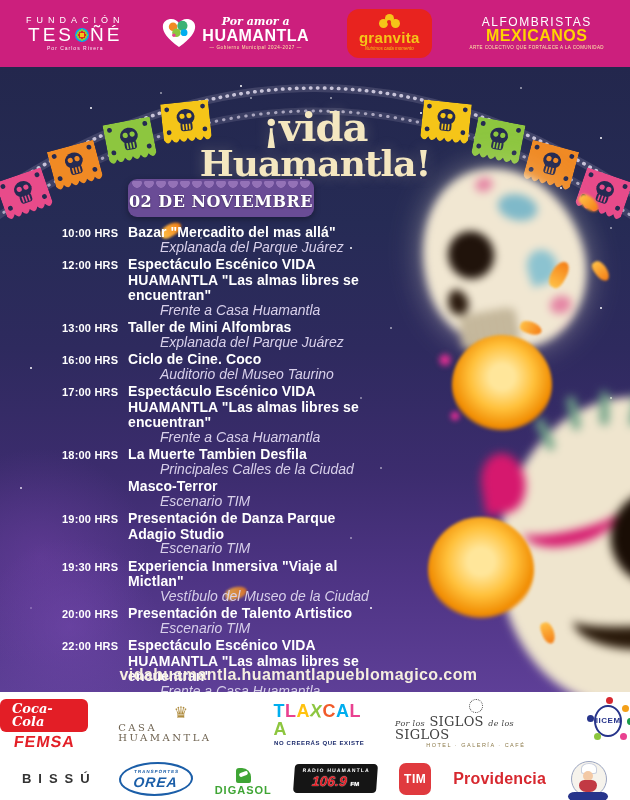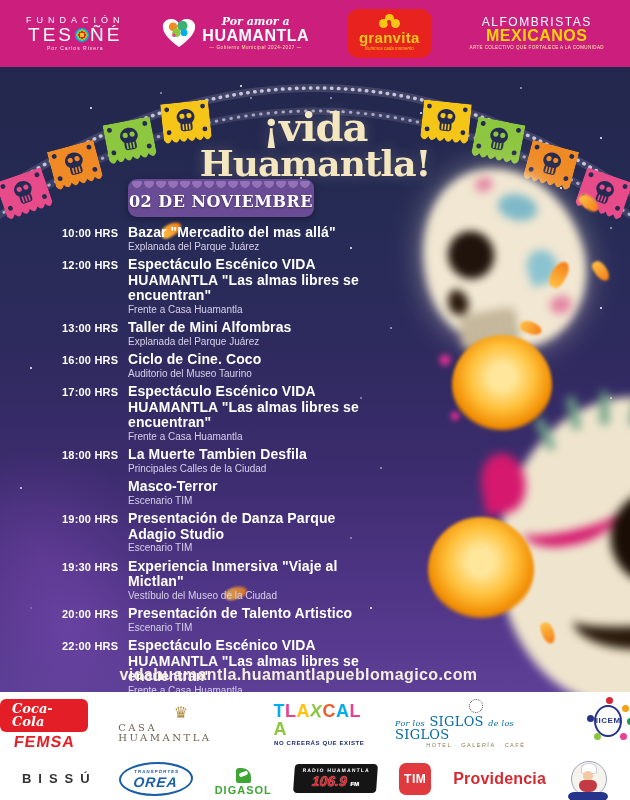--- a/index.html
+++ b/index.html
@@ -60,21 +60,21 @@
   .dateb::before{content:"";position:absolute;left:3px;right:3px;top:2px;height:11px;opacity:.85;
     background-image:radial-gradient(circle at 6px 2px,#9B79BD 4.5px,transparent 5px);background-size:12px 11px;background-repeat:repeat-x;}
   .dateb .dtxt{font-family:"DejaVu Serif",serif;font-weight:bold;font-size:16px;letter-spacing:.5px;
     color:#fff;margin-bottom:6px;text-shadow:0 1px 2px rgba(0,0,0,.4);}
 
   .sched{position:absolute;left:62px;top:158px;width:320px;z-index:10;color:#fff;}
   .srow{display:flex;gap:8px;margin-bottom:5px;}
   .stime{width:58px;flex:none;font-size:11px;font-weight:800;letter-spacing:.2px;padding-top:2px;}
   .sbody{width:252px;}
   .stitle{font-size:14px;font-weight:800;line-height:15.5px;letter-spacing:.1px;}
-  .svenue{font-size:10px;color:#D8D0EA;line-height:10.5px;margin-top:1px;}
+  .svenue{font-size:14px;font-style:italic;color:#D8D0EA;line-height:10.5px;margin-top:1px;margin-left:32px;}
 
   .urlbar{position:absolute;left:16px;bottom:8px;width:565px;text-align:center;z-index:12;
     color:#F6EFE0;font-weight:800;font-size:16px;letter-spacing:.4px;}
 
   
   .skullA{position:absolute;left:408px;top:92px;width:210px;height:230px;transform:rotate(-18deg);filter:blur(4px);z-index:5;}
   .skullA .head{position:absolute;left:20px;top:5px;width:160px;height:185px;background:#F1E7D2;
     border-radius:48% 52% 46% 54%/55% 55% 45% 45%;box-shadow:0 0 30px rgba(241,231,210,.5);}
   .skullA .eye{position:absolute;left:48px;top:60px;width:46px;height:48px;background:#20130B;border-radius:50%;}
   .skullA .nose{position:absolute;left:34px;top:112px;width:20px;height:26px;background:#2A1A0E;border-radius:50% 50% 50% 50%/60% 60% 40% 40%;}
@@ -117,21 +117,21 @@
     font-family:"DejaVu Serif",serif;font-style:italic;font-weight:bold;font-size:13px;}
   .femsaTxt{color:#E31E26;font-weight:800;font-size:16px;letter-spacing:1px;transform:skewX(-8deg);margin-top:2px;}
   .crown{color:#AF8C3F;font-size:16px;margin-bottom:2px;}
   .casaTxt{font-family:"DejaVu Serif",serif;font-size:10px;letter-spacing:2.5px;color:#6E6250;}
   .tlax{font-weight:800;font-size:18px;letter-spacing:.5px;}
   .tlax span{display:inline-block;}
   .tl0{color:#00AEEF;}.tl1{color:#E94190;}.tl2{color:#FFC20E;}.tl3{color:#8DC63F;transform:rotate(8deg);}
   .tl4{color:#F15A29;}.tl5{color:#00AEEF;}.tl6{color:#E94190;}.tl7{color:#8DC63F;}
   .tlaxSub{font-size:6px;font-weight:800;color:#1B2A6B;letter-spacing:.6px;margin-top:2px;}
   .sigDot{width:12px;height:12px;border:1.5px dotted #444;border-radius:50%;margin-bottom:2px;}
-  .sigLine{font-family:"DejaVu Serif",serif;color:#0369a1;font-size:13px;letter-spacing:.3px;}
+  .sigLine{font-family:"DejaVu Serif",serif;color:#404040;font-size:13px;letter-spacing:.3px;}
   .sigLine i{font-size:8px;}
   .sigSub{font-size:5.5px;letter-spacing:1.5px;color:#8C7A4A;margin-top:2px;}
   .iicem{position:relative;width:48px;height:48px;}
   .iicem .ring{position:absolute;inset:8px;border:2px solid #27348B;border-radius:50%;
     display:flex;align-items:center;justify-content:center;font-size:8px;font-weight:800;color:#27348B;letter-spacing:.5px;}
   .iicem i{position:absolute;width:7px;height:7px;border-radius:50%;}
   .iicem i:nth-child(2){left:20px;top:0;background:#D7282F;}
   .iicem i:nth-child(3){left:36px;top:8px;background:#F4A019;}
   .iicem i:nth-child(4){left:41px;top:21px;background:#1B9D4B;}
   .iicem i:nth-child(5){left:34px;top:36px;background:#E94190;}

